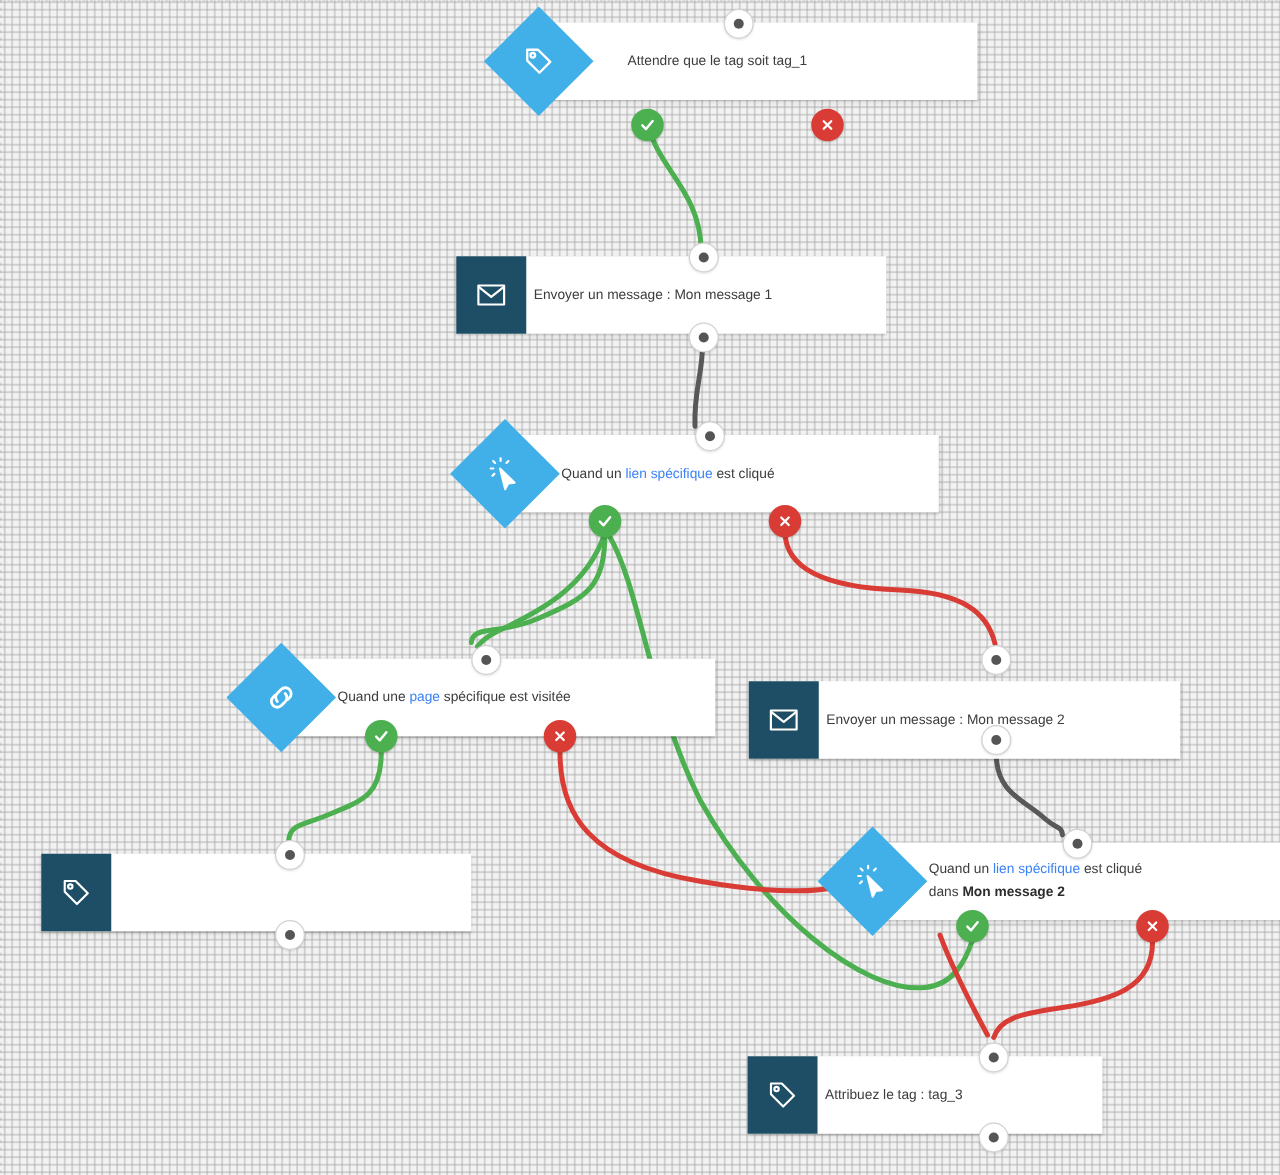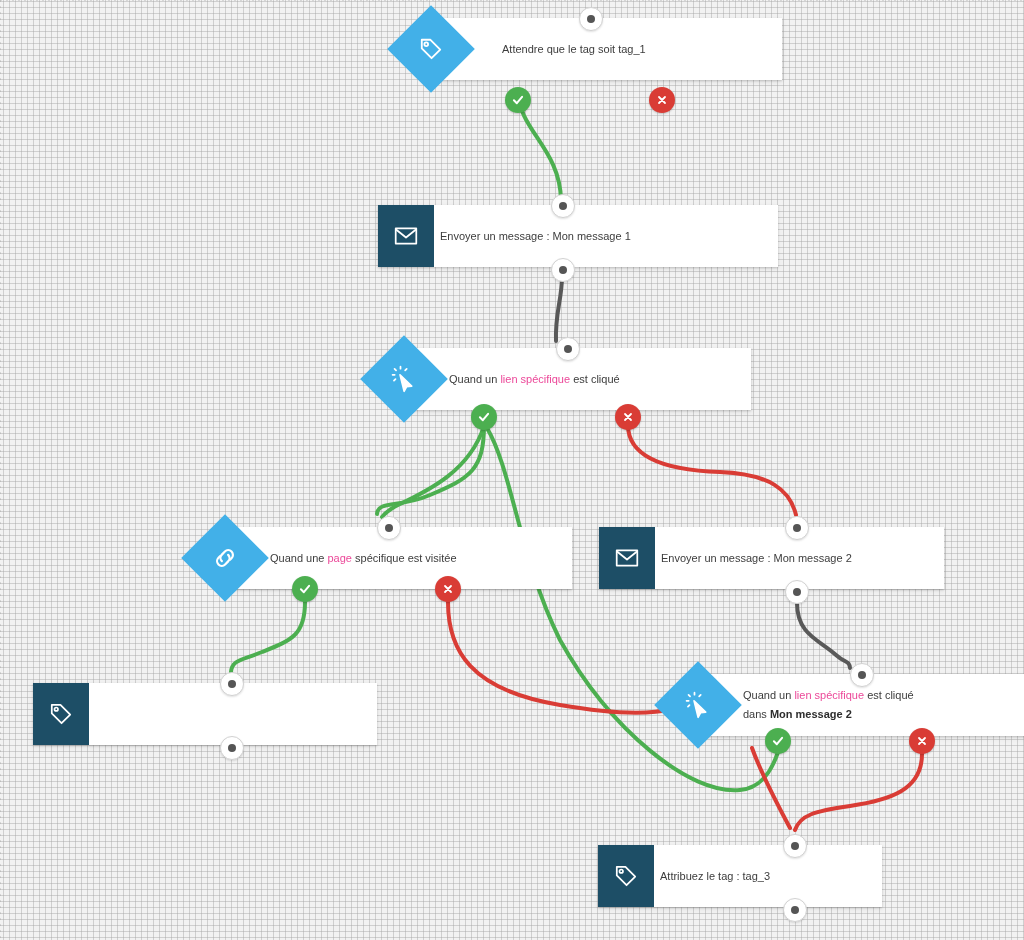--- a/index.html
+++ b/index.html
@@ -44,21 +44,21 @@
   .node{position:absolute;}
   .card{
     position:absolute;left:40px;top:0;height:62px;background:#ffffff;
     box-shadow:0 1px 2px rgba(0,0,0,.18), 0 2px 6px rgba(0,0,0,.07);
     display:flex;align-items:center;
   }
   .card .label{
     font-size:11px;color:#3c3c3c;line-height:19px;
     padding-left:62px;padding-right:16px;white-space:nowrap;
   }
-  .card .label .lnk{color:#ec4899;}
+  .card .label .lnk{color:#3b82f6;}
   .card .label b{color:#2d2d2d;font-weight:bold;}
   .card .label .l2{display:block;}
 
   
   .sq{
     position:absolute;left:0;top:0;width:56px;height:62px;background:#1d4e66;
     display:flex;align-items:center;justify-content:center;z-index:3;
   }
   
   .dia{
@@ -135,21 +135,21 @@
         </svg>
     </div>
     <div class="badge no" style="left:249px;top:69px;">
       <svg width="12" height="12" viewBox="0 0 24 24" fill="none" stroke="#fff" stroke-width="3.6" stroke-linecap="round">
           <path d="M6 6 18 18M18 6 6 18"></path>
         </svg>
     </div>
   </div>
 
   <div class="node" style="left:365px;top:205px;">
-    <div class="card" style="left:13px;width:400px;">
+    <div class="card" style="left:0px;width:344px;">
       <div class="sq">
         <svg width="26" height="26" viewBox="0 0 24 24" fill="none" stroke="#fff" stroke-width="1.6" stroke-linejoin="round">
           <rect x="2.5" y="5" width="19" height="14"></rect>
           <path d="M2.5 5.8 12 13.4 21.5 5.8"></path>
         </svg>
       </div>
       <div class="label">Envoyer un message : Mon message 1</div>
     </div>
     <div class="port" style="left:186px;top:-11px;"></div>
     <div class="port" style="left:186px;top:53px;"></div>
@@ -203,21 +203,21 @@
         </svg>
     </div>
     <div class="badge no" style="left:241px;top:49px;">
       <svg width="12" height="12" viewBox="0 0 24 24" fill="none" stroke="#fff" stroke-width="3.6" stroke-linecap="round">
           <path d="M6 6 18 18M18 6 6 18"></path>
         </svg>
     </div>
   </div>
 
   <div class="node" style="left:599px;top:527px;">
-    <div class="card" style="left:0px;width:345px;">
+    <div class="card" style="left:0px;width:345px;margin-top:18px;">
       <div class="sq">
         <svg width="26" height="26" viewBox="0 0 24 24" fill="none" stroke="#fff" stroke-width="1.6" stroke-linejoin="round">
           <rect x="2.5" y="5" width="19" height="14"></rect>
           <path d="M2.5 5.8 12 13.4 21.5 5.8"></path>
         </svg>
       </div>
       <div class="label">Envoyer un message : Mon message 2</div>
     </div>
     <div class="port" style="left:186px;top:-11px;"></div>
     <div class="port" style="left:186px;top:53px;"></div>

